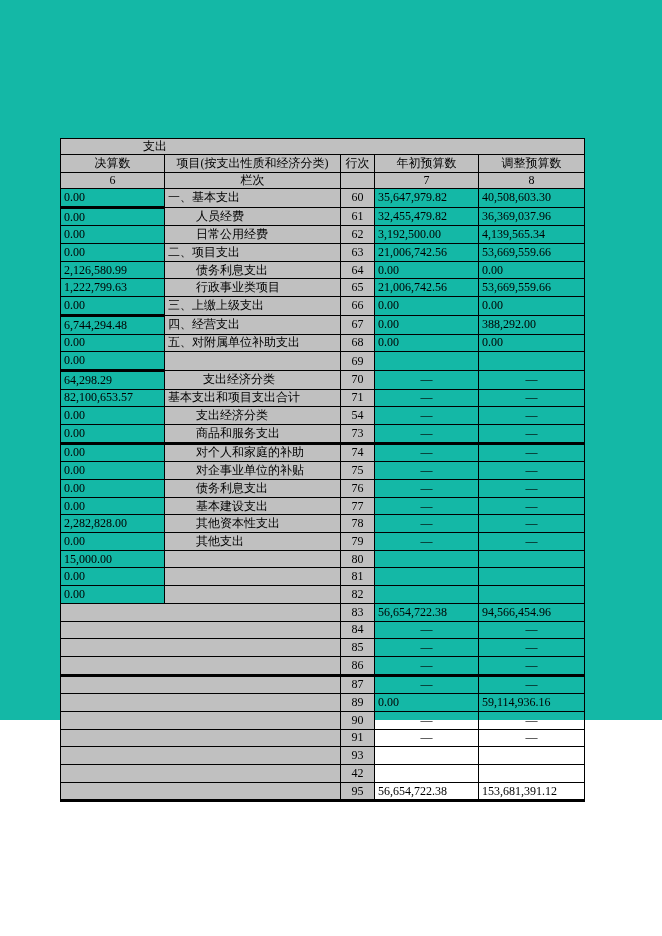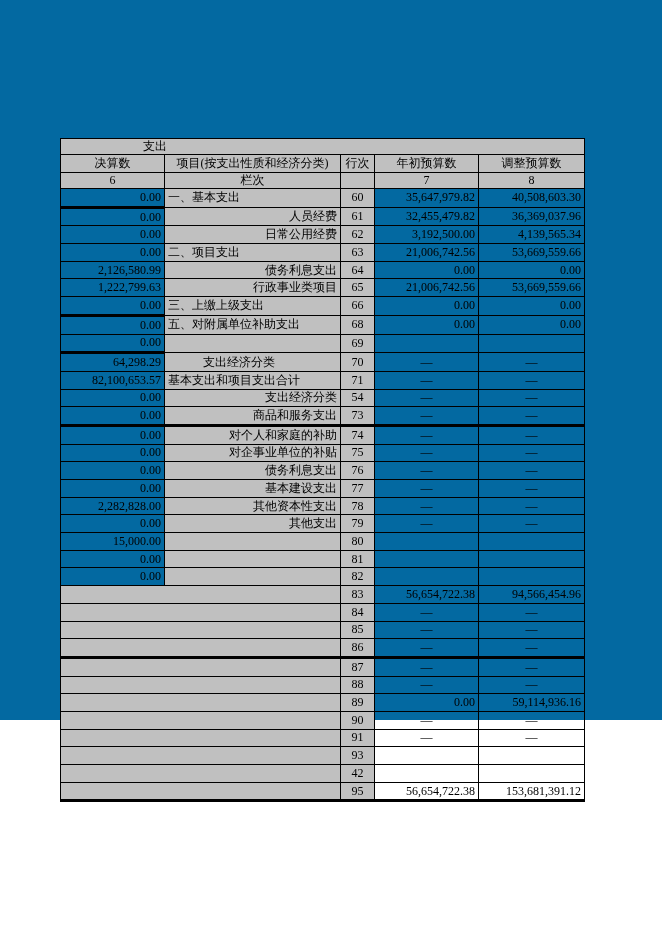--- a/index.html
+++ b/index.html
@@ -1,21 +1,21 @@
 <!DOCTYPE html>
 <html><head>
 <meta charset="utf-8">
 <style>
   html,body { margin:0; padding:0; background:#ffffff; }
   body {
     width:662px; height:936px; position:relative; overflow:hidden;
     font-family:"Liberation Serif","DejaVu Serif",serif;
     color:#000;
   }
-  .sheet { position:absolute; left:0; top:0; width:662px; height:720px; background:#0369a1; }
+  .sheet { position:absolute; left:0; top:0; width:662px; height:720px; background:#14b8a6; }
   table.budget {
     position:absolute; left:60px; top:138px;
     border-collapse:collapse; table-layout:fixed;
     width:524px;
     border:1px solid #000;
     border-bottom:3px solid #000;
   }
   col.c-final    { width:104px; }
   col.c-item     { width:176px; }
   col.c-line     { width:34px;  }
@@ -25,24 +25,24 @@
     border:1px solid #000;
     font-size:12px; font-weight:normal;
     padding:0 3px; height:16.7px; line-height:15px;
     overflow:hidden; white-space:nowrap;
     vertical-align:middle;
   }
   tr.r-section th { height:15px; }
   tr.r-headers th { height:17px; }
   tr.r-lane    td { height:14px; }
   .gray   { background:#c0c0c0; }
-  .num    { text-align:right; }
+  .num    { text-align:left; }
   .center { text-align:center; }
   .item   { text-align:left; }
-  .ind-1  { padding-left:15px;text-align:right; }
+  .ind-1  { padding-left:31px; }
   .ind-2  { padding-left:38px; }
   .section-cell { text-align:left; padding-left:82px; }
   td.thick-b { border-bottom:3px solid #000; }
   tr.thick-bottom td { border-bottom:3px solid #000; }
 </style>
 </head>
 <body>
 
 <div class="sheet">
   <table class="budget">
@@ -116,20 +116,27 @@
           <td class="num">53,669,559.66</td>
         </tr>
         <tr>
           <td class="num thick-b">0.00</td>
           <td class="gray item ">三、上缴上级支出</td>
           <td class="gray center">66</td>
           <td class="num">0.00</td>
           <td class="num">0.00</td>
         </tr>
         <tr>
+          <td class="num">6,744,294.48</td>
+          <td class="gray item ">四、经营支出</td>
+          <td class="gray center">67</td>
+          <td class="num">0.00</td>
+          <td class="num">388,292.00</td>
+        </tr>
+        <tr>
           <td class="num">0.00</td>
           <td class="gray item ">五、对附属单位补助支出</td>
           <td class="gray center">68</td>
           <td class="num">0.00</td>
           <td class="num">0.00</td>
         </tr>
         <tr>
           <td class="num thick-b">0.00</td>
           <td class="gray item "></td>
           <td class="gray center">69</td>
@@ -247,26 +254,20 @@
         </tr>
         <tr class="thick-bottom">
           <td class="gray" colspan="2"></td>
           <td class="gray center">86</td>
           <td class="center">—</td>
           <td class="center">—</td>
         </tr>
         <tr>
           <td class="gray" colspan="2"></td>
           <td class="gray center">87</td>
-          <td class="center">—</td>
-          <td class="center">—</td>
-        </tr>
-        <tr>
-          <td class="gray" colspan="2"></td>
-          <td class="gray center">88</td>
           <td class="center">—</td>
           <td class="center">—</td>
         </tr>
         <tr>
           <td class="gray" colspan="2"></td>
           <td class="gray center">89</td>
           <td class="num">0.00</td>
           <td class="num">59,114,936.16</td>
         </tr>
         <tr>

